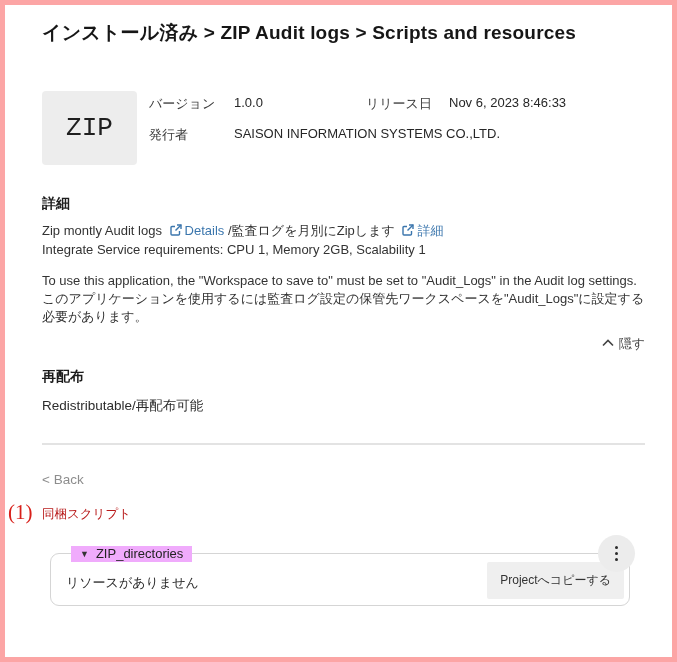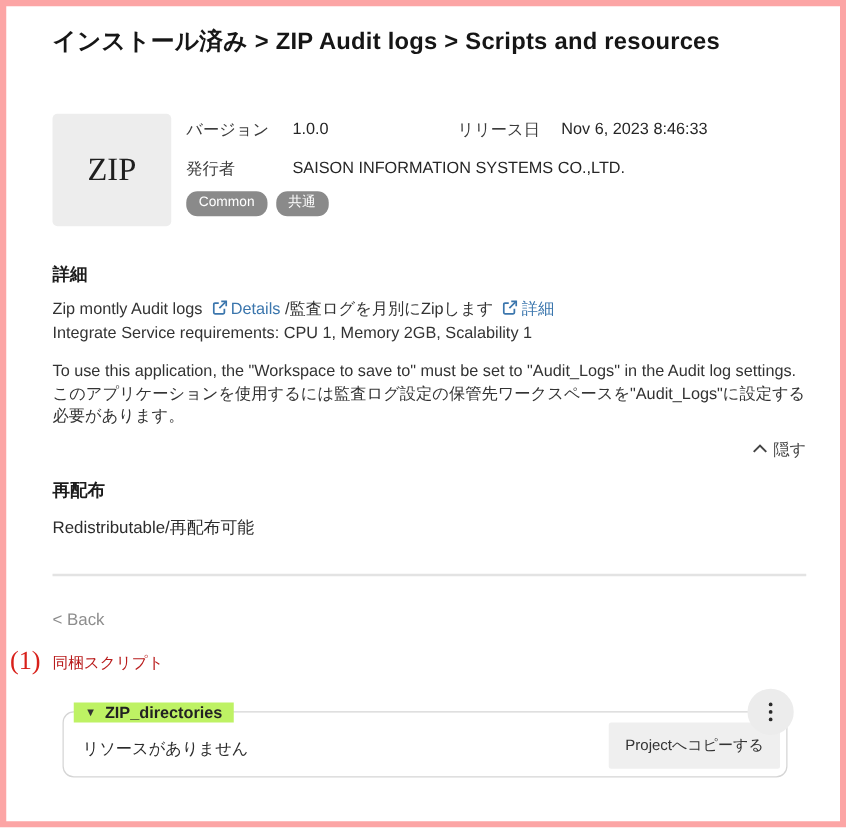--- a/index.html
+++ b/index.html
@@ -24,28 +24,28 @@
   }
 
   
   .card {
     display: flex;
     margin: 45px 27px 0 37px;
     gap: 12px;
   }
   .logo-box {
     width: 95px;
-    height: 90px;
+    height: 74px;
     flex: 0 0 95px;
     background: #ededed;
     border-radius: 4px;
     display: flex;
     align-items: center;
     justify-content: center;
-    font-family: Liberation Serif, serif;
+    font-family: Liberation Mono, monospace;
     font-size: 26px;
     color: #1f1f1f;
   }
   .card-info { flex: 1; padding-top: 4px; }
   .meta-grid {
     display: grid;
     grid-template-columns: 85px 132px 83px auto;
     row-gap: 13px;
     font-size: 13px;
     color: #262626;
@@ -131,28 +131,27 @@
   .panel {
     position: relative;
     margin: 30px 42px 0 45px;
     border: 1px solid #d5d5d5;
     border-radius: 9px;
     height: 53px;
   }
   .panel-legend {
     position: absolute;
     top: -8px;
-    left: 8px;
-    background: #bef264;
+    left: 20px;
+    background: #f0abfc;
     padding: 0 9px;
     font-size: 13px;
     color: #222222;
     cursor: pointer;
     line-height: 16px;
-    font-weight: bold;
   }
   .tri { font-size: 9px; color: #333; margin-right: 7px; vertical-align: 1px; }
   .kebab-btn {
     position: absolute;
     top: -19px;
     right: -6px;
     width: 37px;
     height: 37px;
     border-radius: 50%;
     background: #ececec;
@@ -195,24 +194,20 @@
   <div class="card">
     <div class="logo-box">ZIP</div>
     <div class="card-info">
       <div class="meta-grid">
         <span class="meta-label">バージョン</span>
         <span class="meta-value">1.0.0</span>
         <span class="meta-label">リリース日</span>
         <span class="meta-value">Nov 6, 2023 8:46:33</span>
         <span class="meta-label">発行者</span>
         <span class="meta-value wide">SAISON INFORMATION SYSTEMS CO.,LTD.</span>
-      </div>
-      <div class="badge-row">
-        <span class="badge">Common</span>
-        <span class="badge">共通</span>
       </div>
     </div>
   </div>
 
   <h2 class="section-heading h-details">詳細</h2>
 
   <p class="para">
     <span>Zip montly Audit logs</span>
     <span class="link"><span class="ext-ico"><svg width="12" height="12" viewBox="0 0 12 12" fill="none" stroke="#3b76ad" stroke-width="1.4">
             <path d="M9.5 7v3a1 1 0 0 1-1 1H2a1 1 0 0 1-1-1V3.5a1 1 0 0 1 1-1h3"></path>

